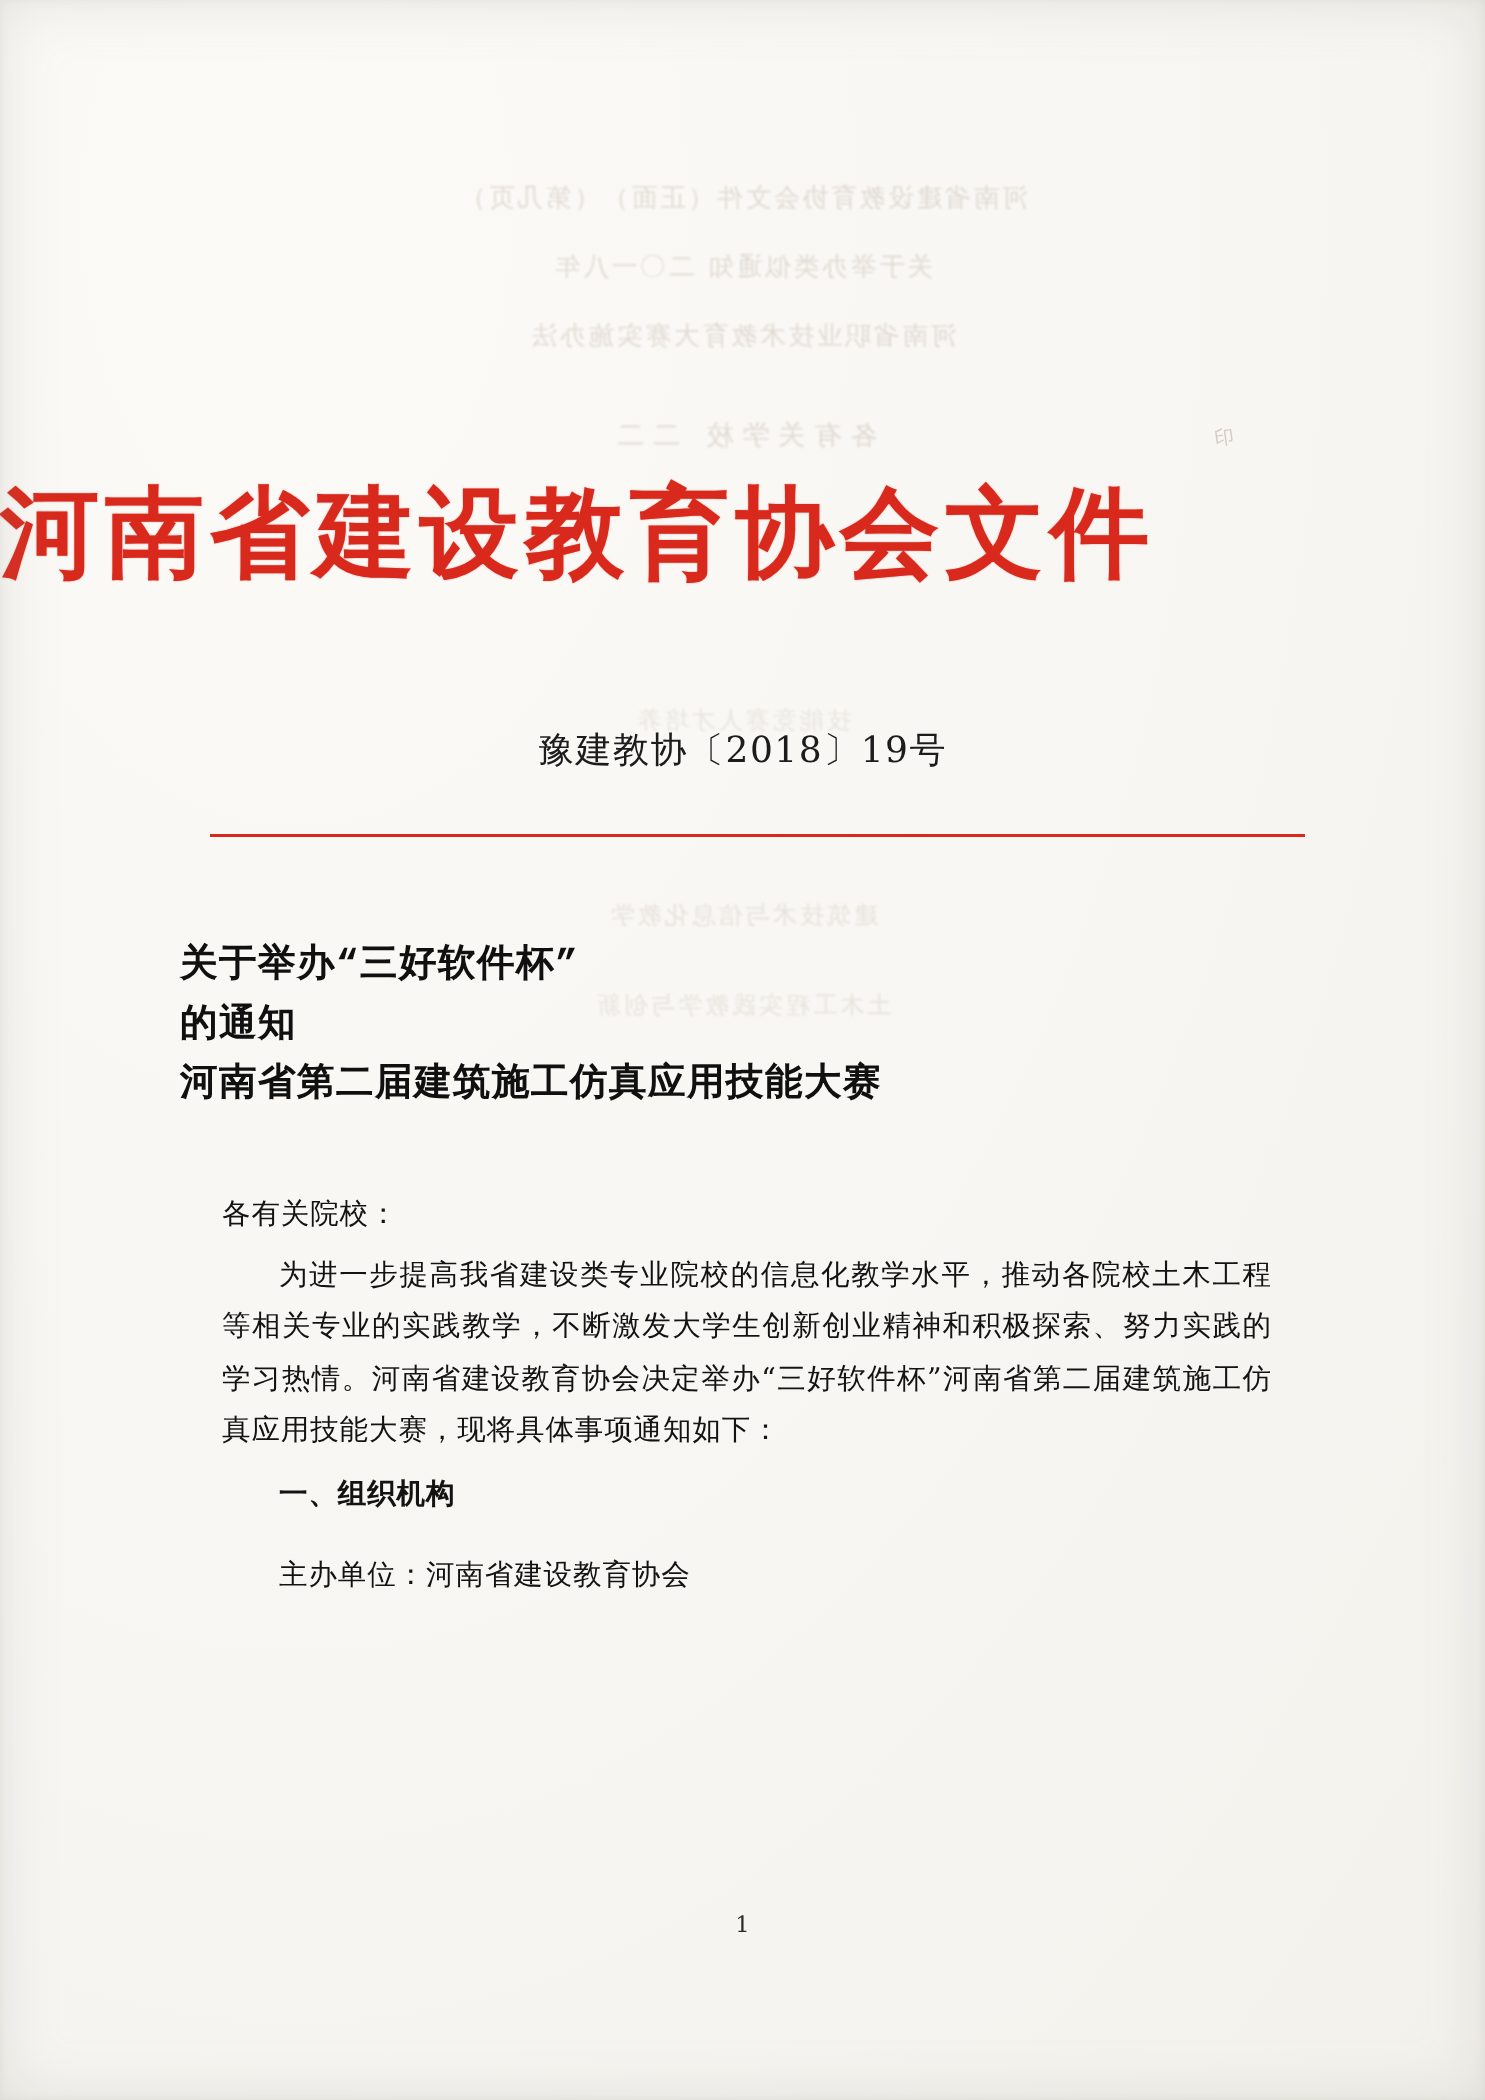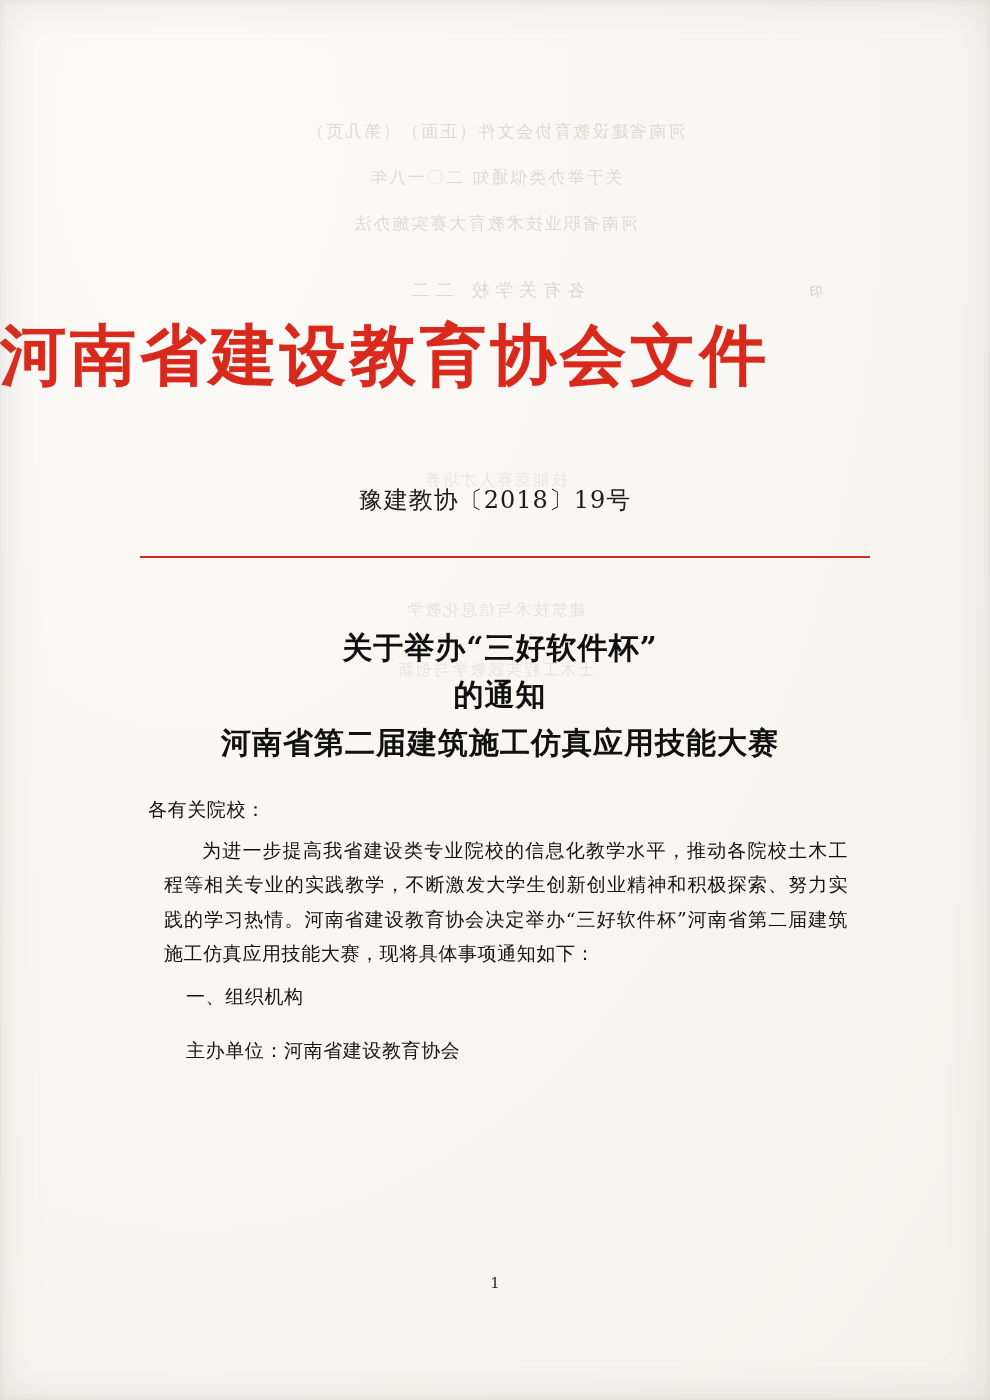--- a/index.html
+++ b/index.html
@@ -102,52 +102,52 @@
     height: 2px;
     background: #d8291c;
   }
 
   
   .title {
     position: absolute;
     top: 624px;
     left: 120px;
     width: 760px;
-    text-align: center;
-    font-size: 30px;
+    text-align: left;
+    font-size: 25px;
     font-weight: 700;
     line-height: 1.58;
     color: #101010;
     letter-spacing: 1px;
+    font-family: Liberation Mono, monospace;
   }
   .title .line { display: block; }
 
   
   .body-text {
     position: absolute;
     top: 792px;
     left: 148px;
     width: 700px;
     font-size: 19px;
     line-height: 1.82;
     color: #131313;
     letter-spacing: 0.6px;
     text-align: justify;
   }
   .salutation { display: block; }
   .para {
     display: block;
     text-indent: 2em;
     margin-top: 6px;
-    margin-left: 16px;
   }
   .section-heading {
     display: block;
     text-indent: 2em;
-    font-weight: 400;
+    font-weight: 700;
     margin-top: 8px;
   }
   .sub-line {
     display: block;
     text-indent: 2em;
     margin-top: 20px;
   }
 
   .page-number {
     position: absolute;

